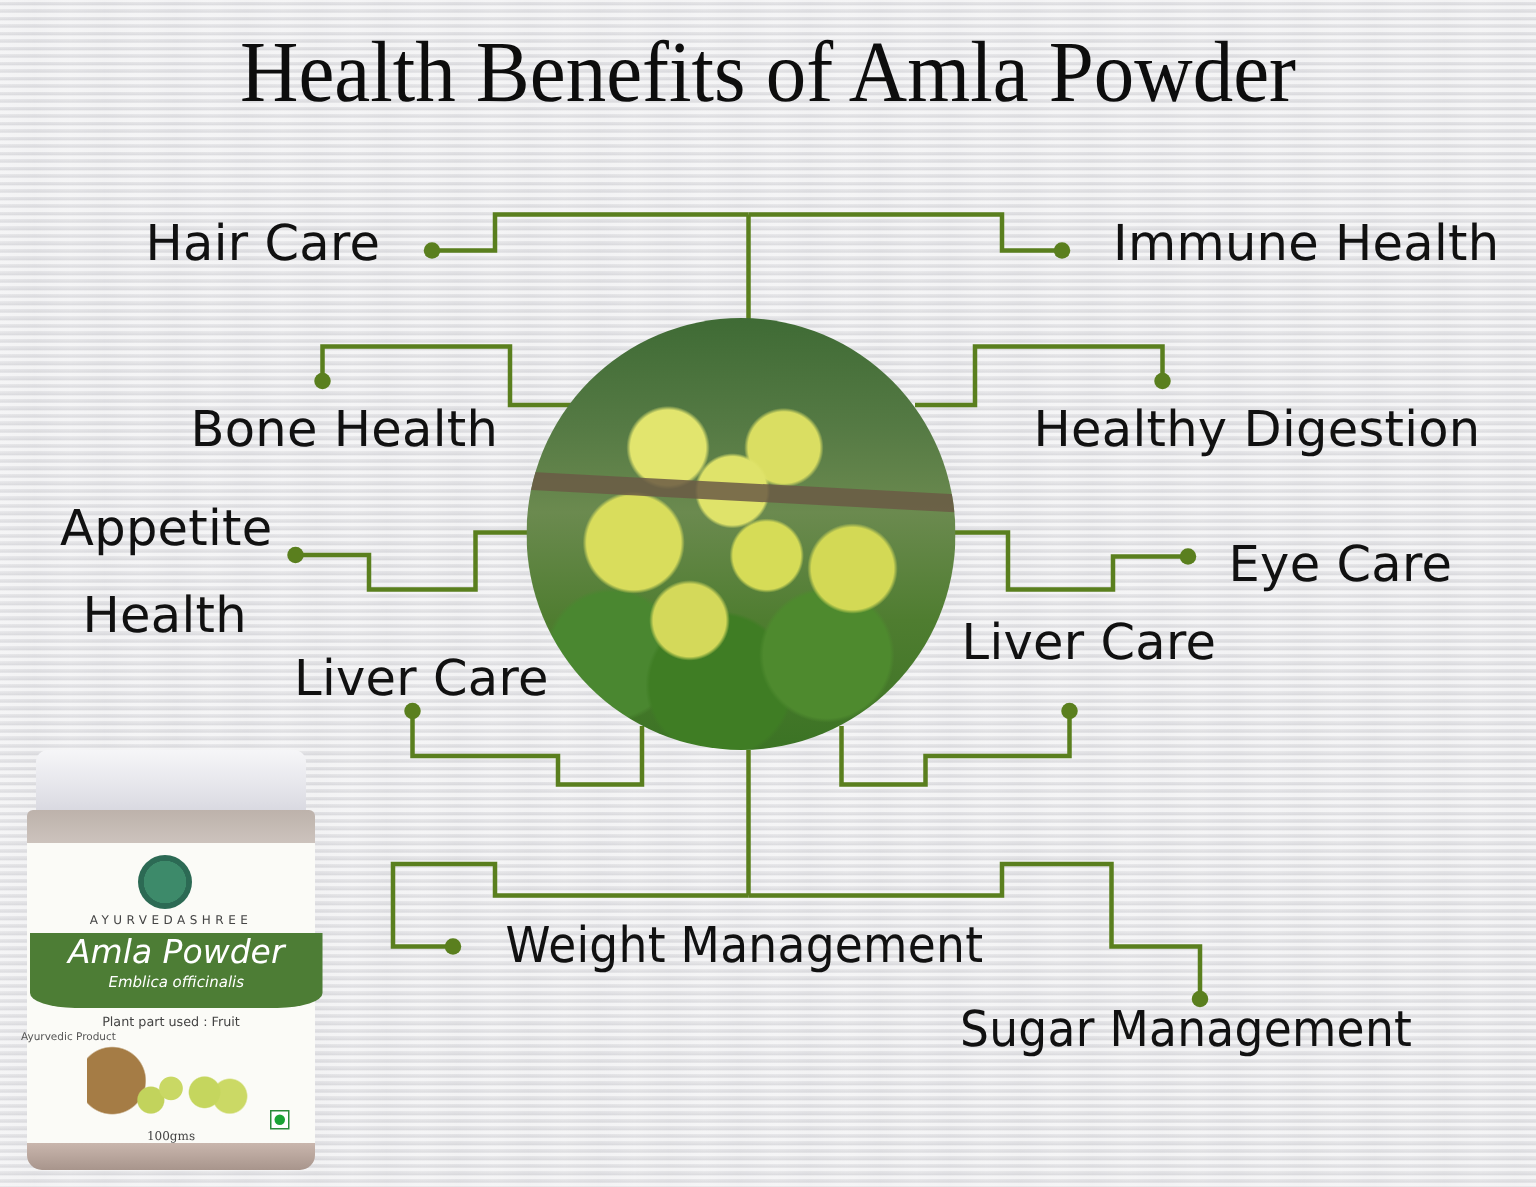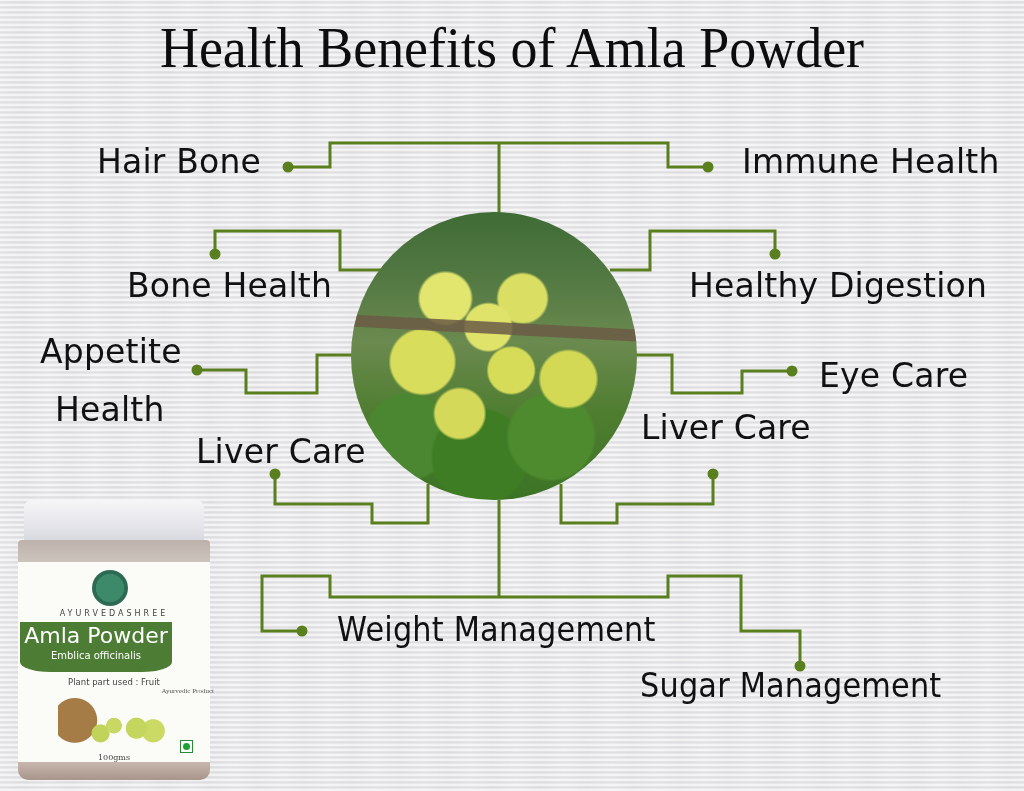--- a/index.html
+++ b/index.html
@@ -67,28 +67,28 @@
   }
   .jar .logo {
     position:absolute; left:78px; top:70px; width:36px; height:36px; border-radius:50%;
     background:radial-gradient(circle,#3d8a6a 0 55%, #2c6a54 56% 100%);
   }
   .jar .brand {
     position:absolute; left:0; width:200px; top:109px; text-align:center;
     font-size:8px; letter-spacing:3px; color:#444;
   }
   .jar .banner {
-    position:absolute; left:6px; top:122px; width:152px; height:50px;
+    position:absolute; left:6px; top:122px; width:195px; height:50px;
     background:#4d7d35; border-radius:0 0 30px 30px / 0 0 10px 10px;
-    color:#fff; text-align:center;
+    color:#fff; text-align:center;font-style:italic;
   }
   .jar .banner .pname { font-size:22px; line-height:28px; display:block; }
   .jar .banner .pbot { font-size:10px; display:block; line-height:12px; }
   .jar .part { position:absolute; left:0; width:200px; top:177px; text-align:center; font-size:8.5px; color:#444; }
-  .jar .ayur { position:absolute; left:0; width:200px; top:187px; text-align:right; font-size:7px; color:#555;font-family:Liberation Serif, serif; }
+  .jar .ayur { position:absolute; left:0; width:200px; top:187px; text-align:left; font-size:7px; color:#555; }
   .jar .fruits {
     position:absolute; left:44px; top:197px; width:112px; height:52px;
     background:
       radial-gradient(circle at 50% 55%, #c9d864 0 12%, transparent 13%),
       radial-gradient(circle at 70% 60%, #c5d65e 0 12%, transparent 13%),
       radial-gradient(circle at 85% 65%, #cbd965 0 11%, transparent 12%),
       radial-gradient(circle at 38% 70%, #c2d35c 0 11%, transparent 12%),
       radial-gradient(circle at 15% 45%, #a57c45 0 22%, transparent 23%);
   }
   .jar .weight { position:absolute; left:0; width:200px; top:253px; text-align:center; font-size:8px; color:#444; font-family:"DejaVu Serif", serif; }
@@ -138,21 +138,21 @@
     <circle cx="713" cy="474" r="5.5"></circle>
     <circle cx="302" cy="631" r="5.5"></circle>
     <circle cx="800" cy="666" r="5.5"></circle>
   </g>
 </svg>
 
 <div class="photo">
   <div class="branch"></div>
 </div>
 
-<div class="label" style="left:97px; top:144px;">Hair Bone</div>
+<div class="label" style="left:97px; top:144px;">Hair Care</div>
 <div class="label" style="left:742px; top:144px;">Immune Health</div>
 <div class="label" style="left:106px; top:268px;margin-left:21px;">Bone Health</div>
 <div class="label" style="left:689px; top:268px;">Healthy Digestion</div>
 <div class="label" style="left:40px; top:334px;">Appetite</div>
 <div class="label" style="left:55px; top:392px;">Health</div>
 <div class="label" style="left:819px; top:358px;">Eye Care</div>
 <div class="label" style="left:196px; top:434px;">Liver Care</div>
 <div class="label" style="left:641px; top:410px;">Liver Care</div>
 <div class="label condensed" style="left:337px; top:612px;">Weight Management</div>
 <div class="label condensed" style="left:640px; top:668px;">Sugar Management</div>

